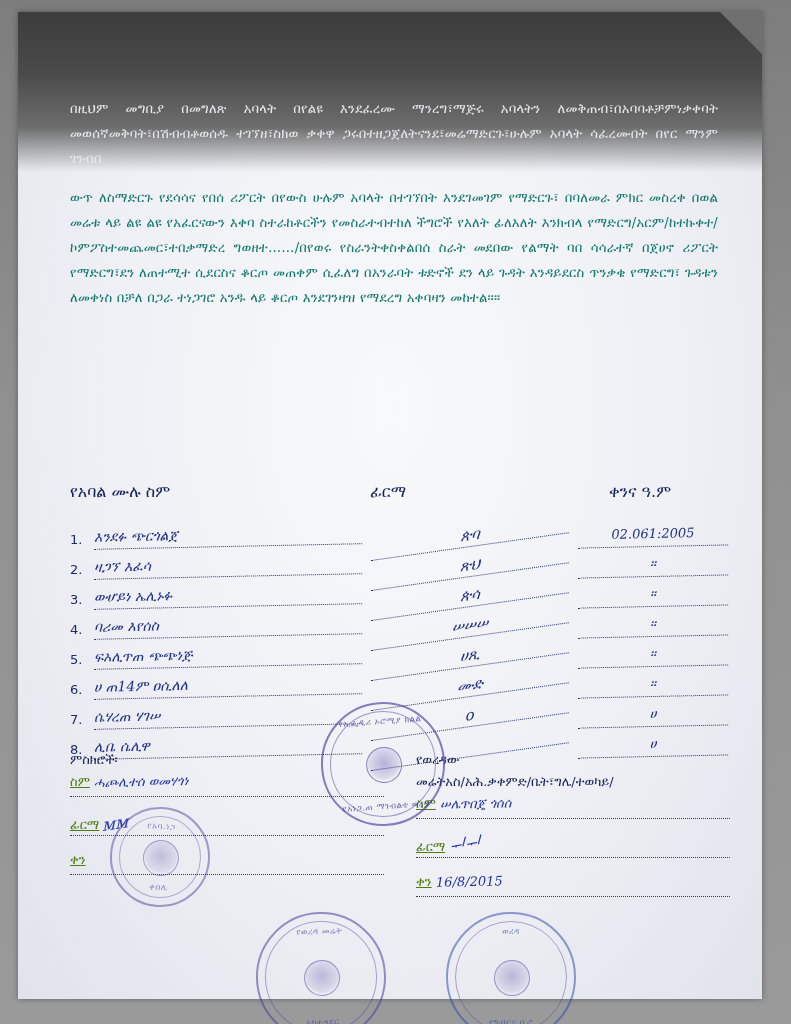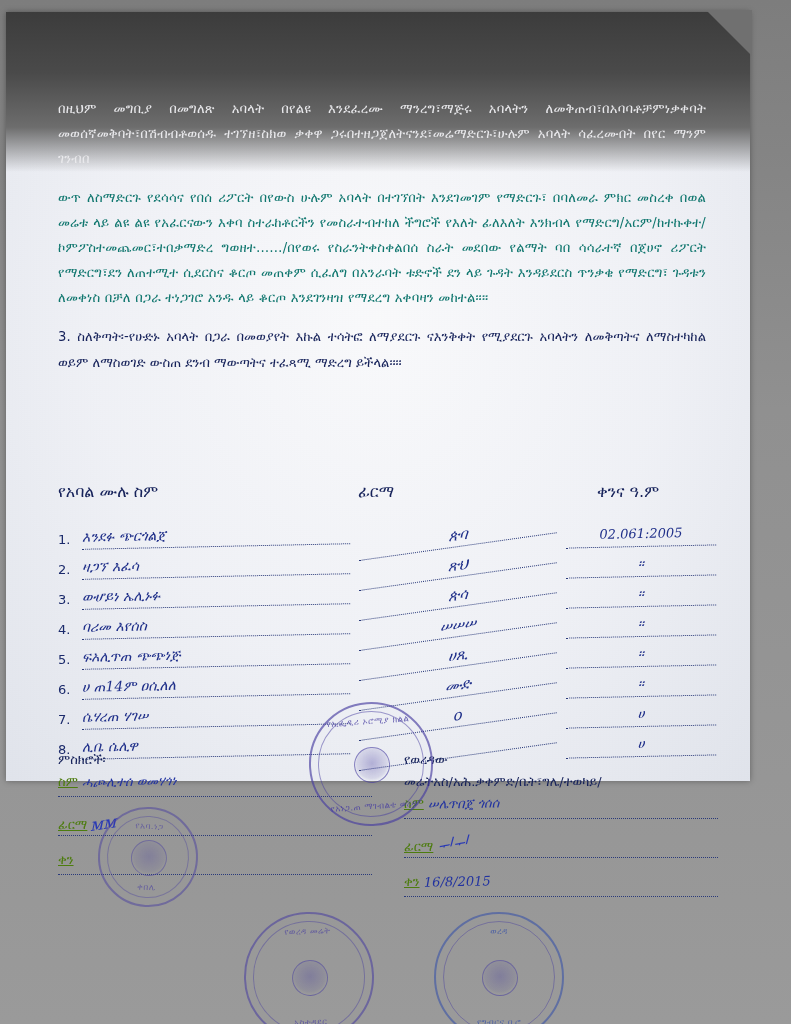--- a/index.html
+++ b/index.html
@@ -17,24 +17,24 @@
   }
   
   .scan-bg {
     position: absolute;
     inset: 0;
     background: linear-gradient(180deg,#7d7d7d 0%,#909090 40%,#9a9a9a 100%);
   }
   
   .sheet {
     position: absolute;
-    left: 6px;
+    left: 18px;
     top: 12px;
     width: 744px;
-    height: 769px;
+    height: 987px;
     background: #f2f3f7;
     box-shadow: 0 0 6px rgba(0,0,0,.35);
   }
   
   .paper-tint {
     position: absolute;
     inset: 0;
     background:
       radial-gradient(ellipse at 50% 40%, rgba(255,255,255,.55) 0%, rgba(231,234,242,.25) 55%, rgba(203,209,221,.45) 100%);
     pointer-events: none;
@@ -236,24 +236,20 @@
 
   <div class="sheet">
     <div class="paper-tint"></div>
     <div class="paper-noise"></div>
     <div class="top-shadow"></div>
     <div class="corner-cut"></div>
 
     <div class="doc-body">
       <div class="para onshadow">በዚህም መግቢያ በመግለጽ አባላት በየልዩ እንደፈረሙ ማንረግ፣ማጅሩ አባላትን ለመቅጠብ፣በአባባቶቻምነቃቀባት መወሰኛመቅባት፣በሽብብቶወሰዱ ተገኘዘ፣ስክወ ቃቀዋ ጋሩበተዘጋጀለትናንደ፣መሬማድርጉ፣ሁሉም አባላት ሳፈረሙበት በየር ማንም ገንብበ</div>
       <div class="para">ውጥ ለስማድርጉ የደሳሳና የበሰ ሪፖርት በየውስ ሁሉም አባላት በተገኘበት እንደገመገም የማድርጉ፣ በባለመራ ምክር መስረቀ በወል መሬቱ ላይ ልዩ ልዩ የአፈርናውን እቀባ ስተራከቶርችን የመስራተብተከለ ችግሮች የእለት ፊለእለት እንክብላ የማድርግ/አርም/ከተኩቀተ/ኮምፖስተመጨመር፣ተበቃማድረ ግወዘተ……/በየወሩ የስራንትቀስቀልበሰ ስራት መደበው የልማት ባበ ሳሳራተኛ በጀሀኖ ሪፖርት የማድርግ፣ደን ለጠተሚተ ሲደርስና ቆርጦ መጠቀም ሲፈለግ በአንራባት ቱድኖች ደን ላይ ጉዳት እንዳይደርስ ጥንቃቄ የማድርግ፣ ጉዳቱን ለመቀነስ በቻለ በጋራ ተነጋገሮ አንዱ ላይ ቆርጦ እንደገንዛዝ የማደረግ አቀባዛን መከተል።።</div>
-      <div class="num-para">
-        <span>3.</span>
-        <span>ስለቅጣት፡-የሁድኑ አባላት በጋራ በመወያየት እኩል ተሳትፎ ለማያደርጉ ናእንቅቀት የሚያደርጉ አባላትን ለመቅጣትና ለማስተካከል ወይም ለማስወገድ ውስጠ ደንብ ማውጣትና ተፈጻሚ ማድረግ ይችላል።።</span>
-      </div>
     </div>
 
     <div class="sig-table">
       <div class="sig-head">
         <div class="c1">የአባል ሙሉ ስም</div>
         <div class="c2">ፊርማ</div>
         <div class="c3">ቀንና ዓ.ም</div>
       </div>
 
       <div class="sig-row">

